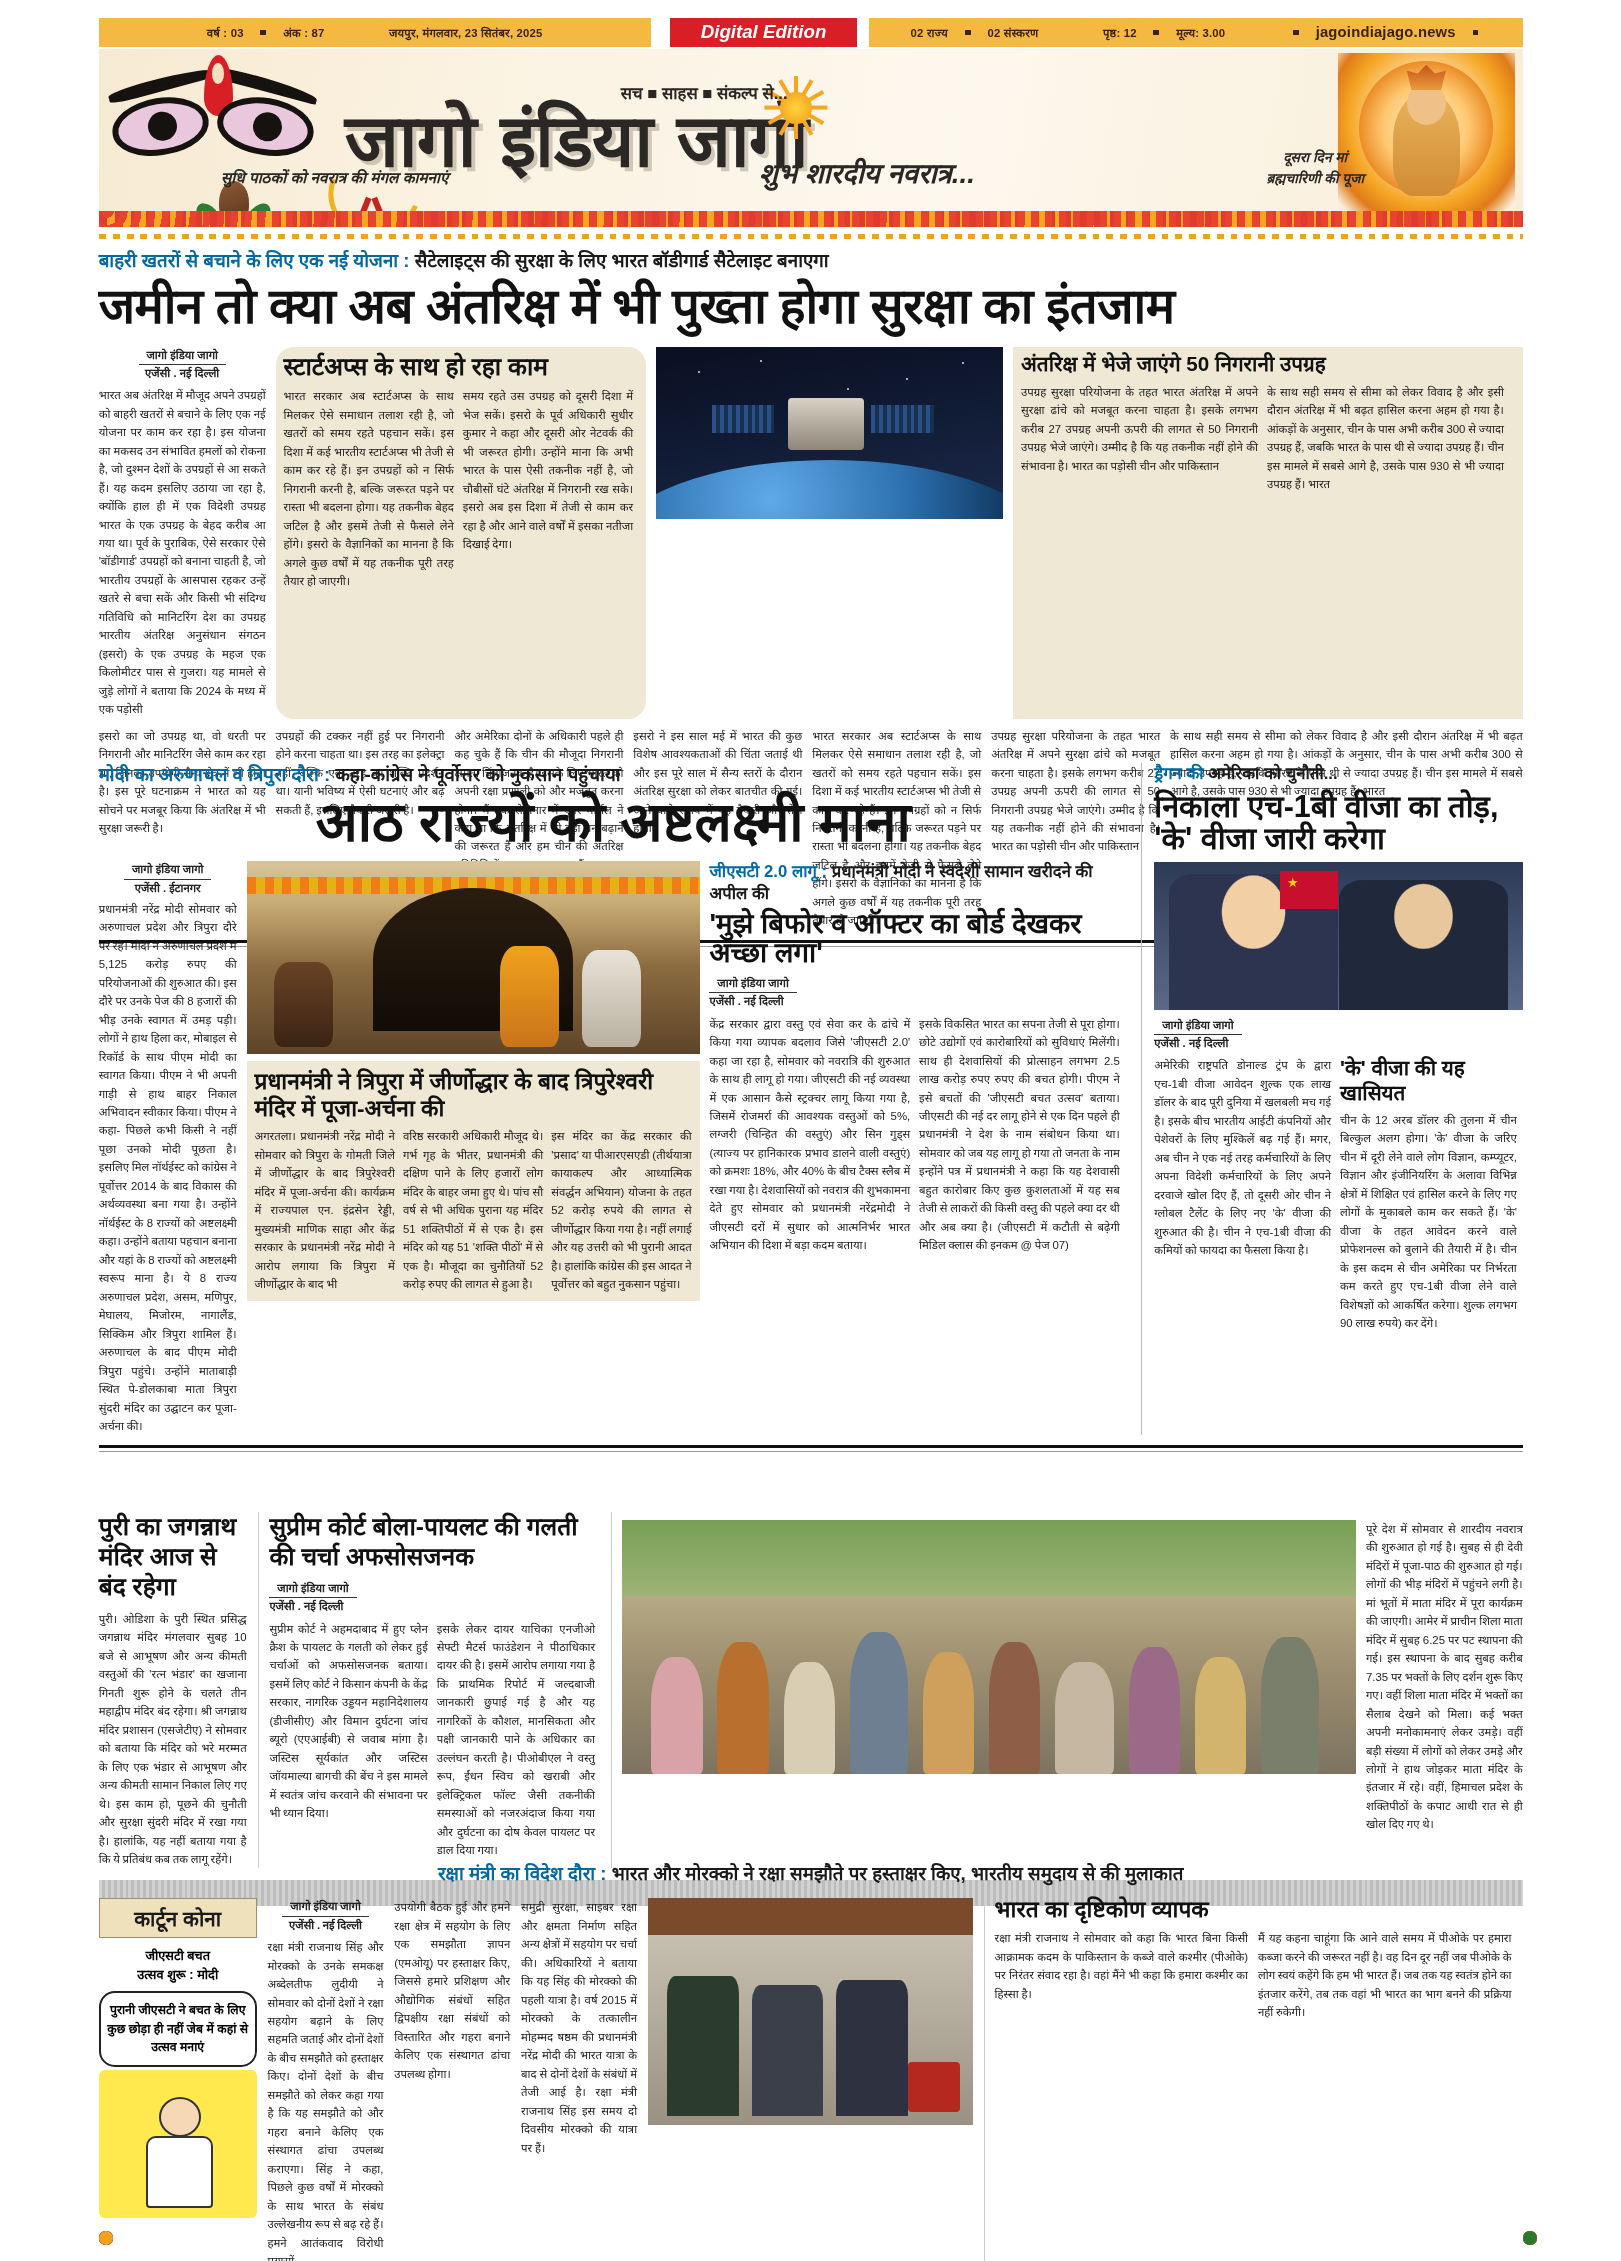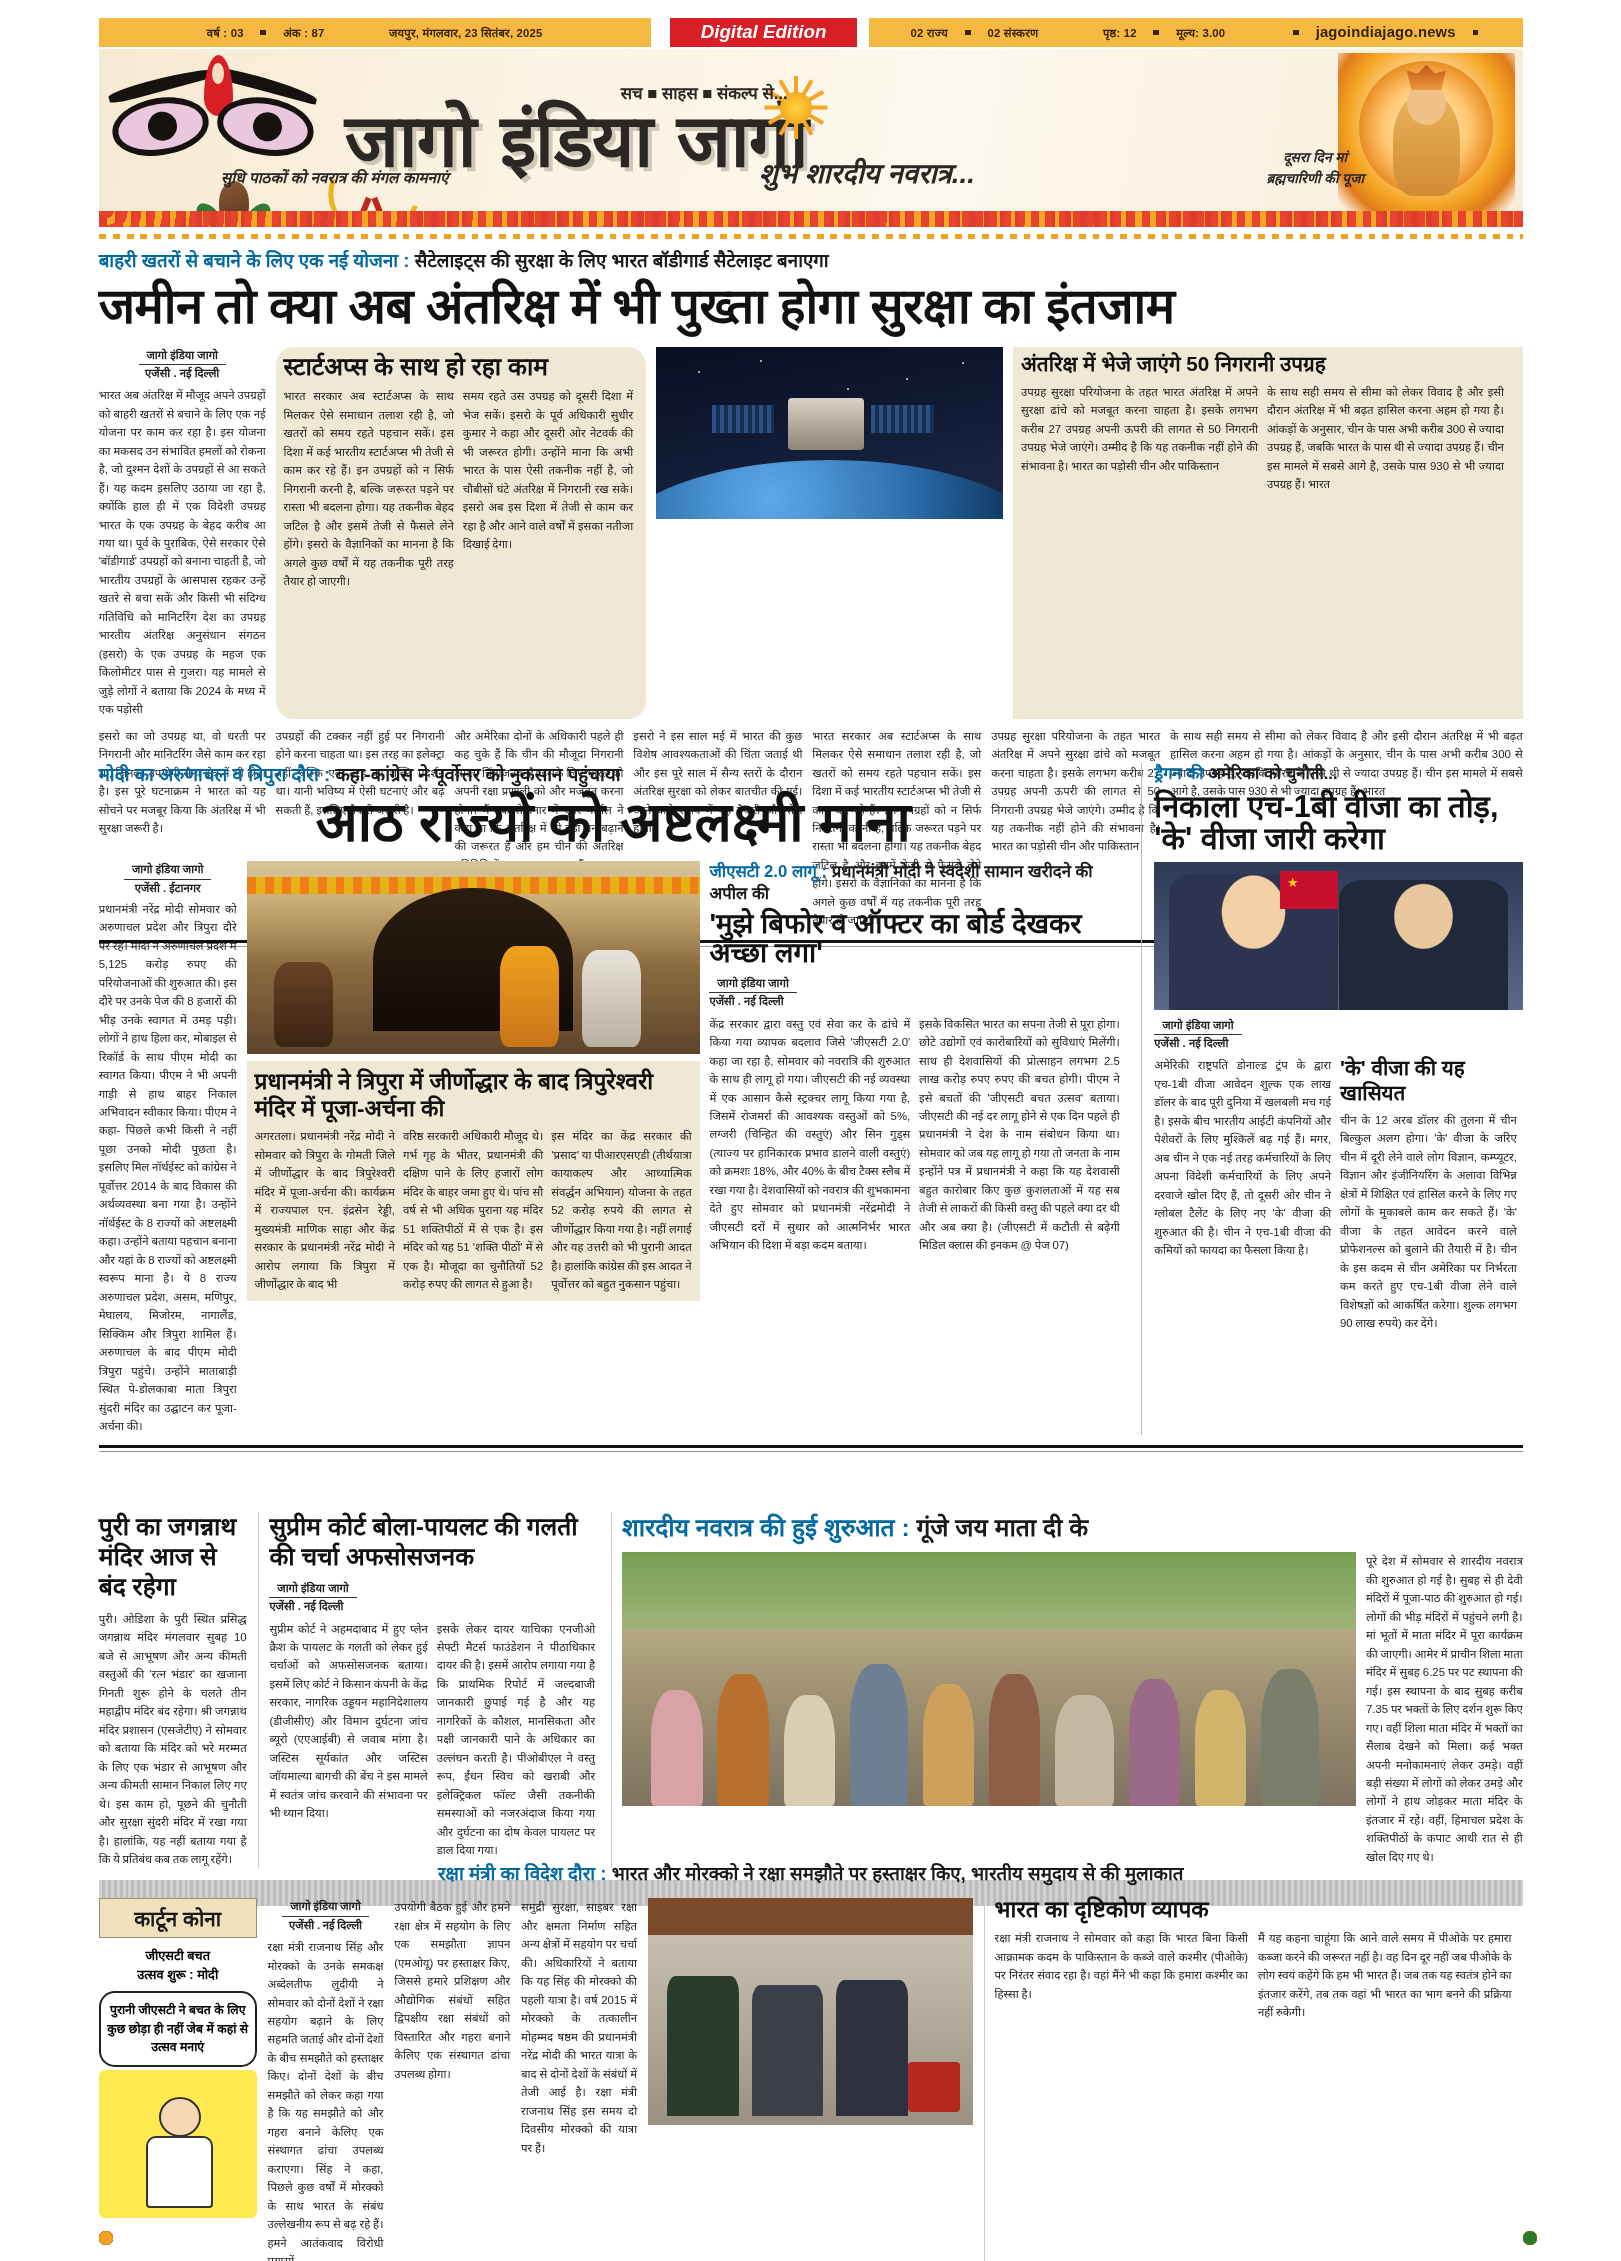--- a/index.html
+++ b/index.html
@@ -397,24 +397,20 @@
           <span class="pub">जागो इंडिया जागो</span>
           <div>एजेंसी . नई दिल्ली</div>
         </div>
         <div style="display:flex;gap:8.9px;margin-top:4.9px;">
           <div class="body-col" style="width:48%">सुप्रीम कोर्ट ने अहमदाबाद में हुए प्लेन क्रैश के पायलट के गलती को लेकर हुई चर्चाओं को अफसोसजनक बताया। इसमें लिए कोर्ट ने किसान कंपनी के केंद्र सरकार, नागरिक उड्डयन महानिदेशालय (डीजीसीए) और विमान दुर्घटना जांच ब्यूरो (एएआईबी) से जवाब मांगा है। जस्टिस सूर्यकांत और जस्टिस जॉयमाल्या बागची की बेंच ने इस मामले में स्वतंत्र जांच करवाने की संभावना पर भी ध्यान दिया।</div>
           <div class="body-col" style="width:48%">इसके लेकर दायर याचिका एनजीओ सेफ्टी मैटर्स फाउंडेशन ने पीठाधिकार दायर की है। इसमें आरोप लगाया गया है कि प्राथमिक रिपोर्ट में जल्दबाजी जानकारी छुपाई गई है और यह नागरिकों के कौशल, मानसिकता और पक्षी जानकारी पाने के अधिकार का उल्लंघन करती है। पीओबीएल ने वस्तु रूप, ईंधन स्विच को खराबी और इलेक्ट्रिकल फॉल्ट जैसी तकनीकी समस्याओं को नजरअंदाज किया गया और दुर्घटना का दोष केवल पायलट पर डाल दिया गया।</div>
         </div>
       </div>
 
       <div style="flex:1;border-left:1px solid #ccc;padding-left:9.9px">
-        <div class="kicker" style="font-size:24.6px">
-          <span class="red">शारदीय नवरात्र की हुई शुरुआत :</span>
-          <span>गूंजे जय माता दी के</span>
-        </div>
         <div style="display:flex;gap:9.9px;margin-top:7.9px;">
           <div class="photo crowd" style="width:734px;height:254px;">
             <div style="position:absolute;left:0;top:0;width:100%;height:30%;background:linear-gradient(180deg,#76a055,#9fb377);"></div>
             <div class="c-person" style="left:4%;width:7%;height:46%;background:#d8a2a6;"></div>
             <div class="c-person" style="left:13%;width:7%;height:52%;background:#b9702f;"></div>
             <div class="c-person" style="left:22%;width:7%;height:44%;background:#d9cdb4;"></div>
             <div class="c-person" style="left:31%;width:8%;height:56%;background:#6f7f92;"></div>
             <div class="c-person" style="left:41%;width:7%;height:48%;background:#cfa05c;"></div>
             <div class="c-person" style="left:50%;width:7%;height:52%;background:#8e5f46;"></div>
             <div class="c-person" style="left:59%;width:8%;height:44%;background:#c5b7a1;"></div>

